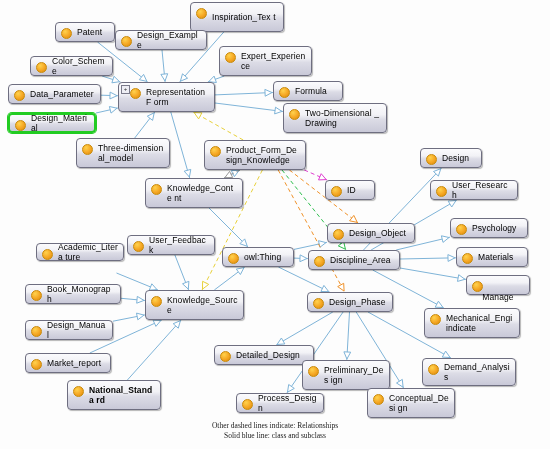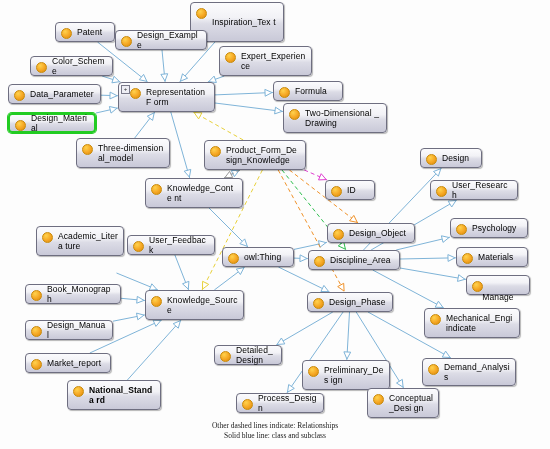--- a/index.html
+++ b/index.html
@@ -243,21 +243,21 @@
       <g>
         <line x1="243.2" y1="140.0" x2="193.3" y2="112.0" stroke="#e8d13a" stroke-width="1" stroke-dasharray="4,3"></line>
         <polygon points="194.1,112.5 201.9,112.9 198.6,118.9" fill="#ffffff" stroke="#e8d13a" stroke-width="1"></polygon>
       </g>
       <g>
         <line x1="240.0" y1="170.0" x2="224.0" y2="178.0" stroke="#9a9a9a" stroke-width="1" stroke-dasharray="4,3"></line>
         <polygon points="224.9,177.6 229.6,171.4 232.7,177.5" fill="#ffffff" stroke="#9a9a9a" stroke-width="1"></polygon>
       </g>
     </svg>
   <div id="node-layer">
-      <div class="node" style="left: 190px; top: 2px; width: 94px; height: 40px;">
+      <div class="node" style="left: 190px; top: 2px; width: 94px; height: 30px;">
         <span class="bullet"></span>
         <span class="label">Inspiration_Tex t</span>
       </div>
       <div class="node" style="left: 55px; top: 22px; width: 60px; height: 20px;">
         <span class="bullet"></span>
         <span class="label">Patent</span>
       </div>
       <div class="node" style="left: 115px; top: 30px; width: 92px; height: 20px;">
         <span class="bullet"></span>
         <span class="label">Design_Example</span>
@@ -324,21 +324,21 @@
         <span class="label">Design_Object</span>
       </div>
       <div class="node" style="left: 127px; top: 235px; width: 88px; height: 20px;">
         <span class="bullet"></span>
         <span class="label">User_Feedback</span>
       </div>
       <div class="node" style="left: 456px; top: 247px; width: 72px; height: 20px;">
         <span class="bullet"></span>
         <span class="label">Materials</span>
       </div>
-      <div class="node" style="left: 36px; top: 226px; width: 88px; height: 30px;">
+      <div class="node" style="left: 36px; top: 243px; width: 88px; height: 18px;">
         <span class="bullet"></span>
         <span class="label">Academic_Litera ture</span>
       </div>
       <div class="node" style="left: 222px; top: 247px; width: 72px; height: 20px;">
         <span class="bullet"></span>
         <span class="label">owl:Thing</span>
       </div>
       <div class="node" style="left: 308px; top: 250px; width: 92px; height: 20px;">
         <span class="bullet"></span>
         <span class="label">Discipline_Area</span>
@@ -360,41 +360,41 @@
         <span class="label">Design_Phase</span>
       </div>
       <div class="node" style="left: 424px; top: 308px; width: 96px; height: 30px;">
         <span class="bullet"></span>
         <span class="label">Mechanical_Engi indicate</span>
       </div>
       <div class="node" style="left: 25px; top: 320px; width: 88px; height: 20px;">
         <span class="bullet"></span>
         <span class="label">Design_Manual</span>
       </div>
-      <div class="node" style="left: 214px; top: 345px; width: 68px; height: 20px;">
+      <div class="node" style="left: 214px; top: 345px; width: 100px; height: 20px;">
         <span class="bullet"></span>
         <span class="label">Detailed_Design</span>
       </div>
       <div class="node" style="left: 25px; top: 353px; width: 86px; height: 20px;">
         <span class="bullet"></span>
         <span class="label">Market_report</span>
       </div>
       <div class="node" style="left: 302px; top: 360px; width: 88px; height: 30px;">
         <span class="bullet"></span>
         <span class="label">Preliminary_Des ign</span>
       </div>
       <div class="node" style="left: 422px; top: 358px; width: 94px; height: 28px;">
         <span class="bullet"></span>
         <span class="label">Demand_Analysis</span>
       </div>
       <div class="node" style="left: 67px; top: 380px; width: 94px; height: 30px; font-weight: bold;">
         <span class="bullet"></span>
         <span class="label">National_Standa rd</span>
       </div>
-      <div class="node" style="left: 367px; top: 388px; width: 72px; height: 30px;">
+      <div class="node" style="left: 367px; top: 388px; width: 88px; height: 30px;">
         <span class="bullet"></span>
         <span class="label">Conceptual_Desi gn</span>
       </div>
       <div class="node" style="left: 236px; top: 393px; width: 88px; height: 20px;">
         <span class="bullet"></span>
         <span class="label">Process_Design</span>
       </div>
     </div>
 
   <div class="caption" style="top:421px;">

